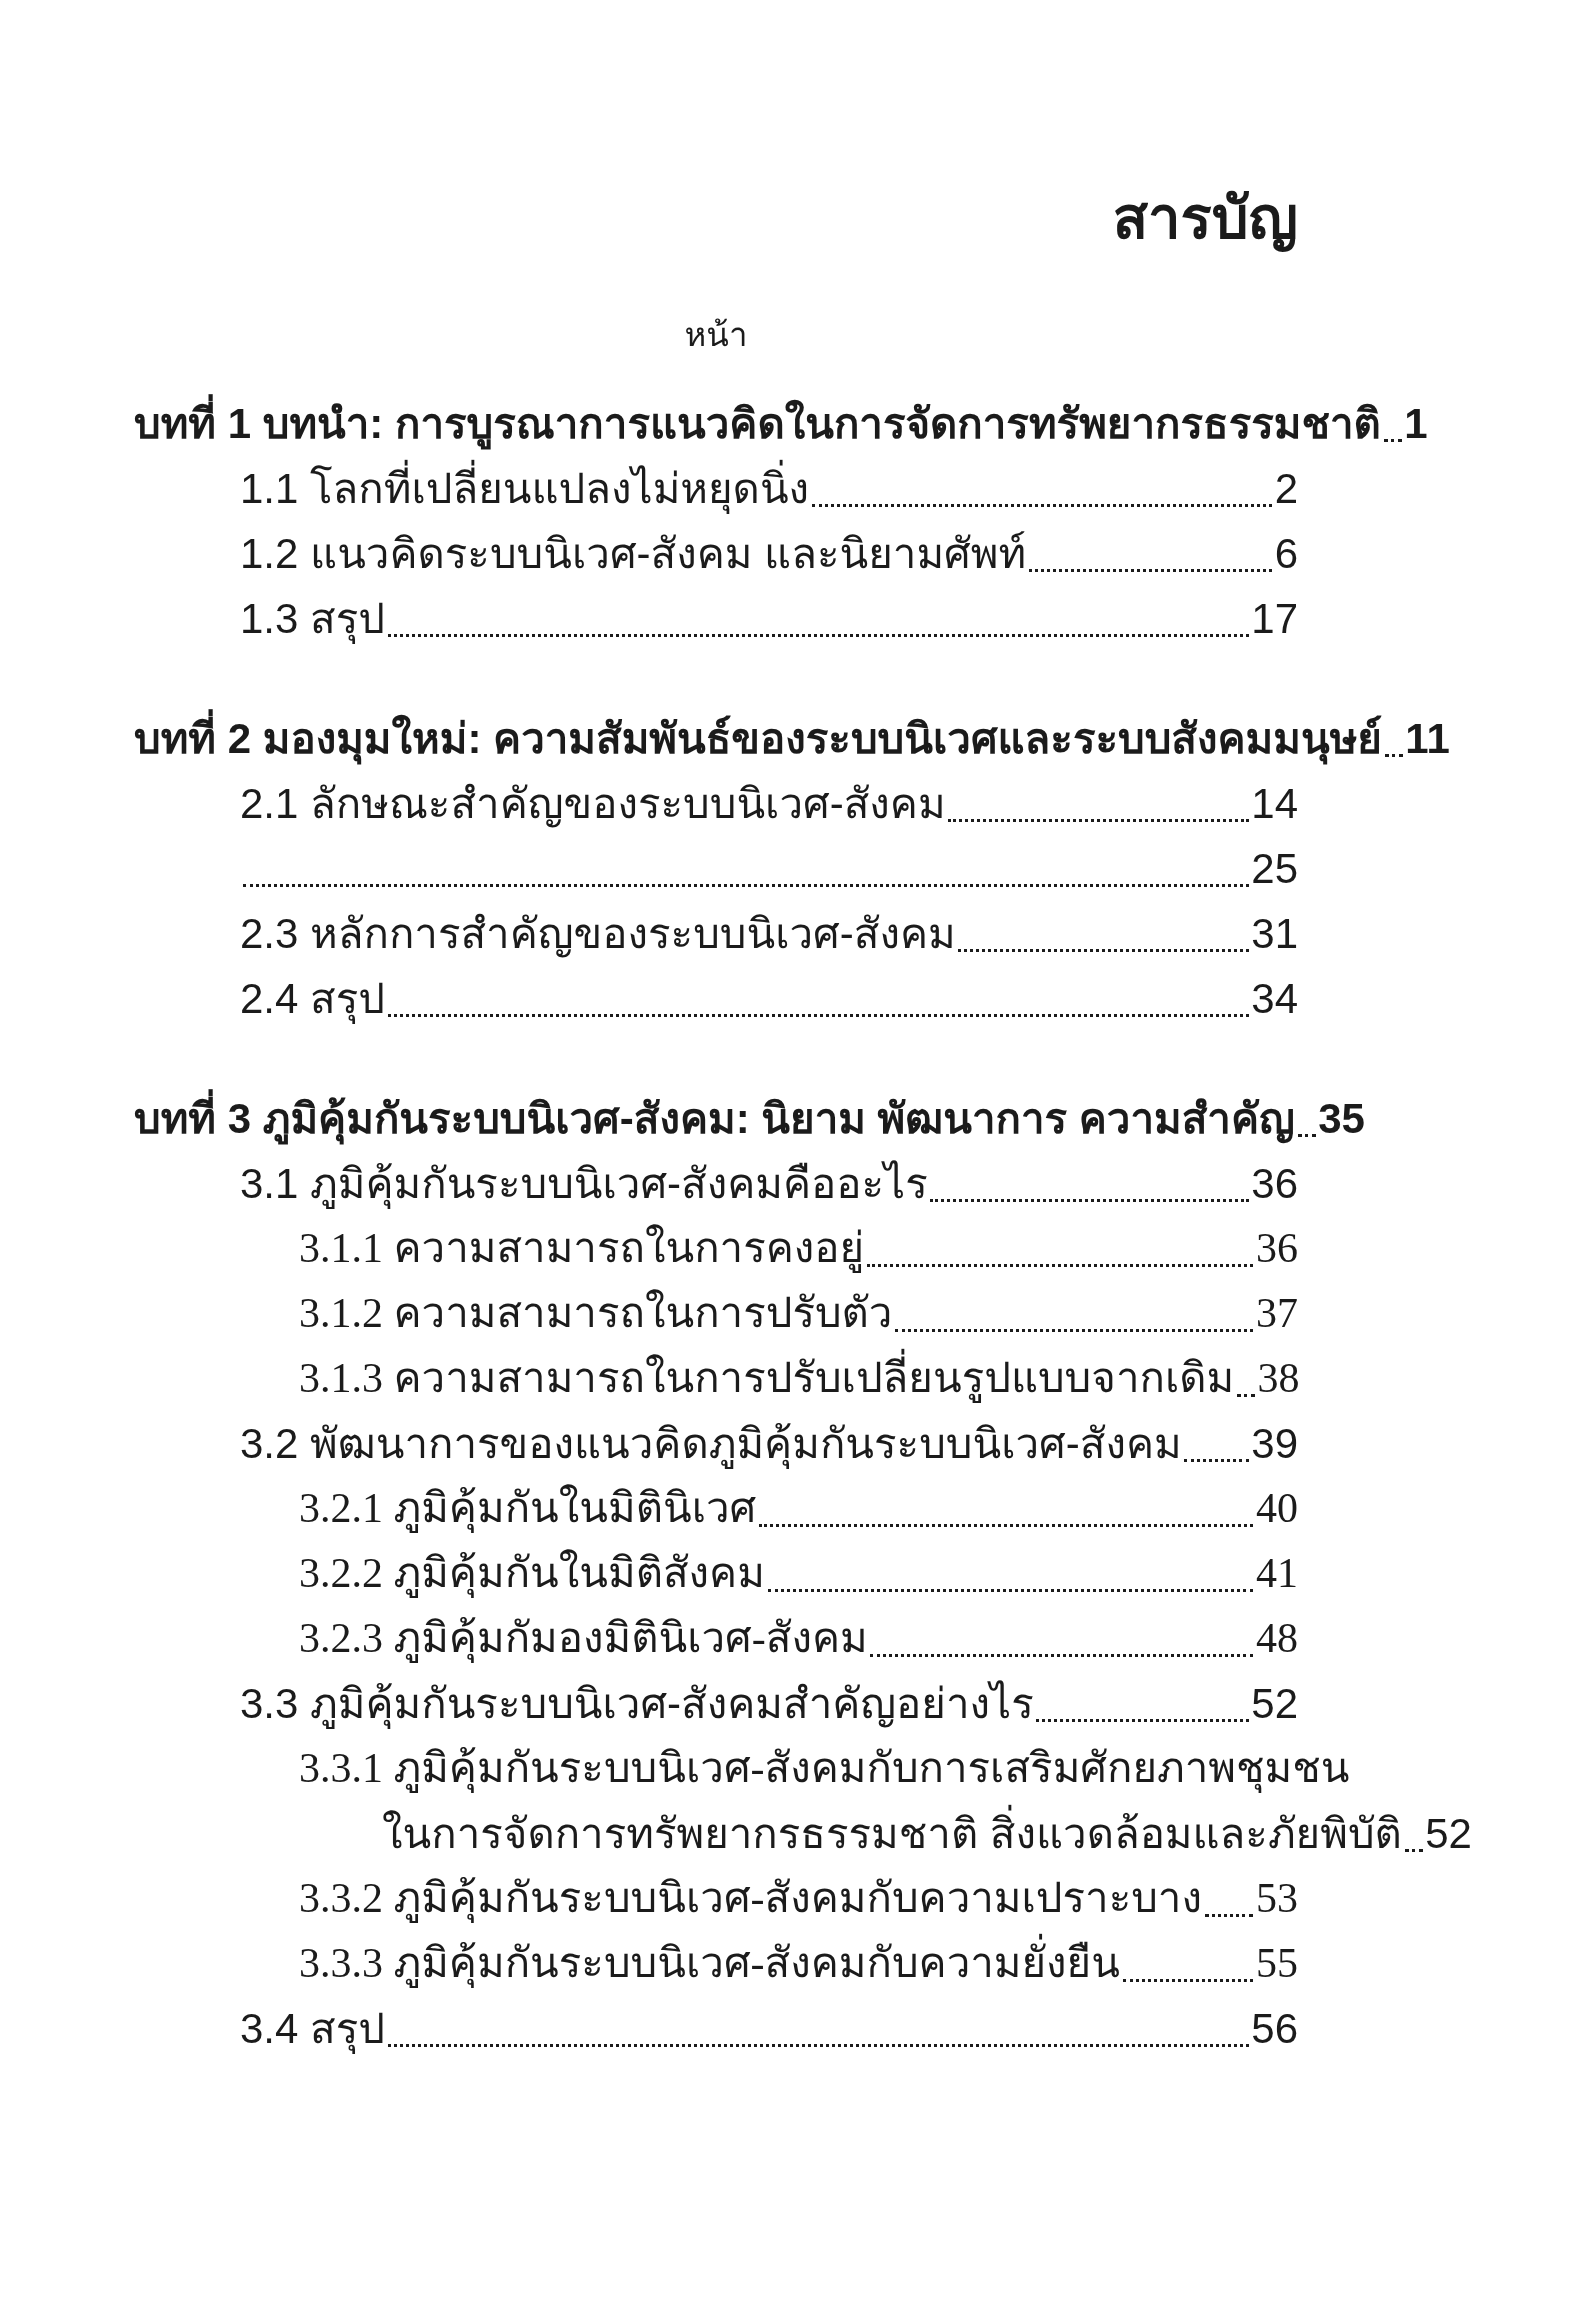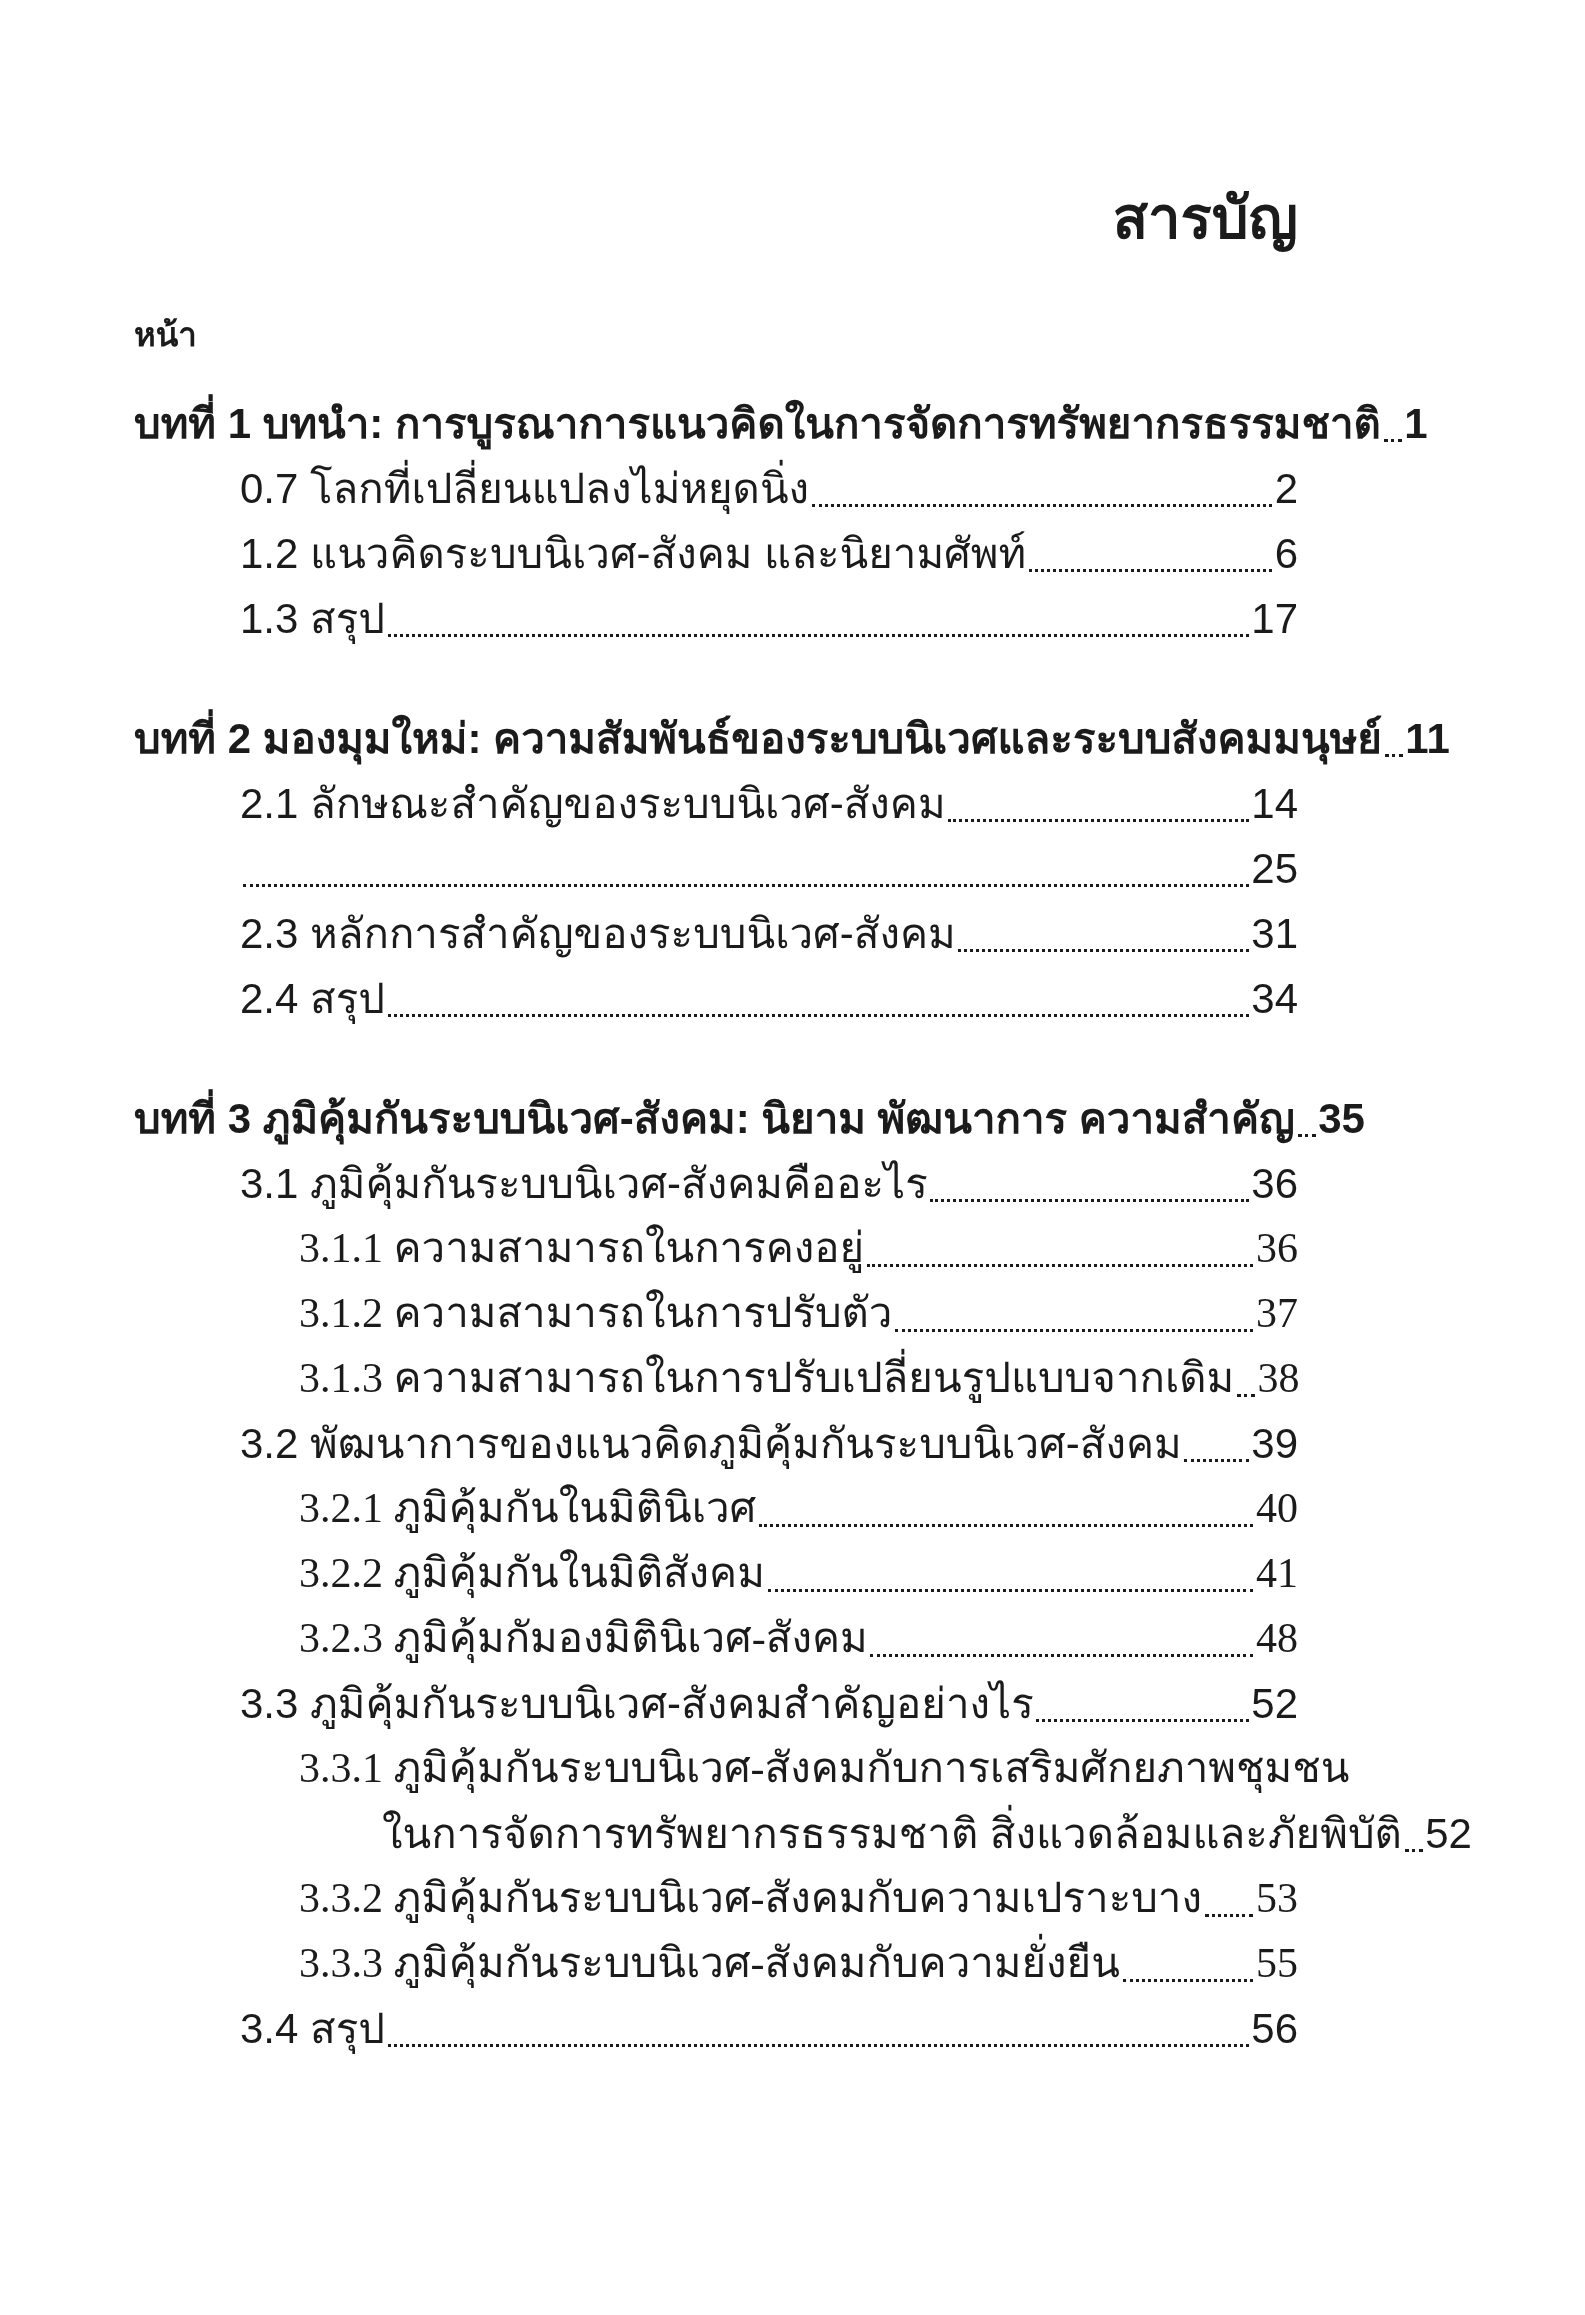--- a/index.html
+++ b/index.html
@@ -26,23 +26,22 @@
     margin-top: 185px;
     text-align: right;
     font-weight: 700;
     font-size: 58px;
     line-height: 1.15;
   }
   .page-col-label {
     margin-top: 50px;
     height: 65px;
     line-height: 65px;
-    text-align: left;
+    text-align: center;
     font-size: 33px;
-    font-weight: bold;
   }
   .toc-list {
     margin-top: -15.4px;
   }
   .row {
     display: flex;
     align-items: flex-end;
     height: 65px;
     line-height: 65px;
     font-size: 42px;
@@ -68,21 +67,21 @@
   <div class="content">
     <div class="doc-title">สารบัญ</div>
     <div class="page-col-label">หน้า</div>
     <div class="toc-list">
         <div class="row lvl0 bold">
           <span class="label">บทที่ 1 บทนำ: การบูรณาการแนวคิดในการจัดการทรัพยากรธรรมชาติ</span>
           <span class="leader"></span>
           <span class="pagenum">1</span>
         </div>
         <div class="row lvl1">
-          <span class="label">0.7 โลกที่เปลี่ยนแปลงไม่หยุดนิ่ง</span>
+          <span class="label">1.1 โลกที่เปลี่ยนแปลงไม่หยุดนิ่ง</span>
           <span class="leader"></span>
           <span class="pagenum">2</span>
         </div>
         <div class="row lvl1">
           <span class="label">1.2 แนวคิดระบบนิเวศ-สังคม และนิยามศัพท์</span>
           <span class="leader"></span>
           <span class="pagenum">6</span>
         </div>
         <div class="row lvl1">
           <span class="label">1.3 สรุป</span>

